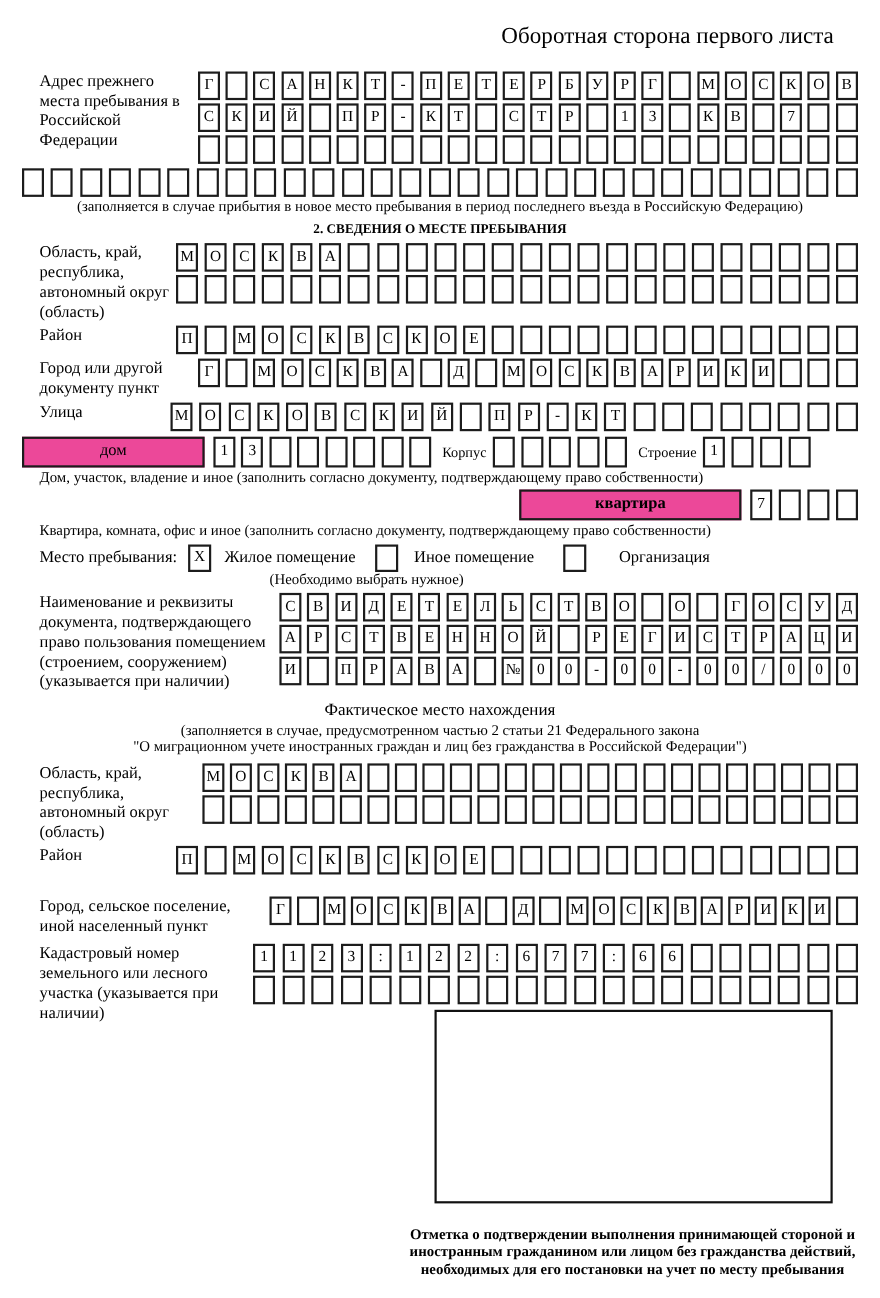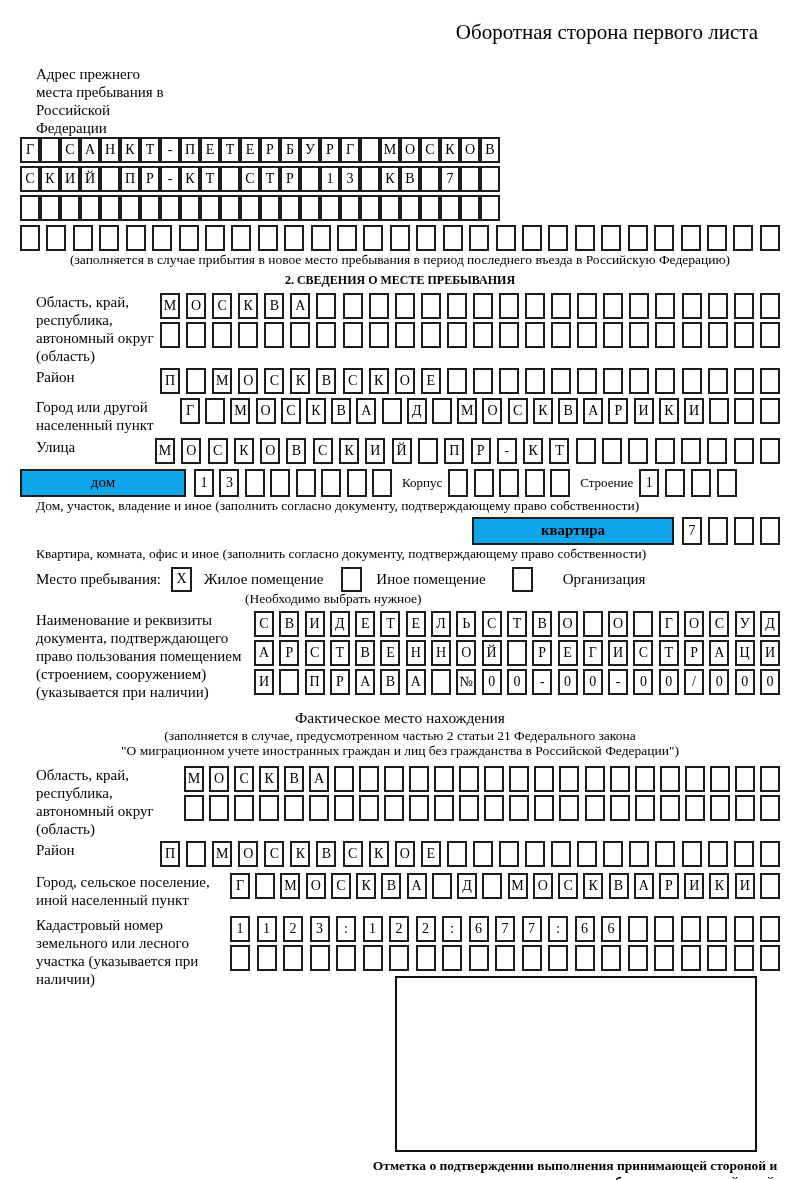--- a/index.html
+++ b/index.html
@@ -22,21 +22,21 @@
     font-size:14px;line-height:1;background:#fff;
   }
   .caption{font-size:13.5px;line-height:1.1;}
   .caption.center{text-align:center;}
   .section-title{font-size:12px;font-weight:bold;text-align:center;}
   .sub-title{font-size:15.5px;font-weight:normal;text-align:center;}
 
   .bigfield{
     box-sizing:border-box;border:2px solid #1c1c1c;height:28px;
     display:flex;align-items:center;justify-content:center;
-    font-size:15px;flex-shrink:0;background:#0ea5e9;
+    font-size:15px;flex-shrink:0;background:#ec4899;
   }
   .inline-label{font-size:13px;line-height:28px;flex-shrink:0;}
   .fixcells{display:flex;justify-content:space-between;flex-shrink:0;}
   .fixcells .cell{height:28px;}
 
   .stay-row{display:flex;align-items:center;padding-left:16px;font-size:15px;}
   .cbox{
     box-sizing:border-box;width:21px;height:25px;border:2px solid #1c1c1c;
     display:flex;align-items:center;justify-content:center;
     font-size:14px;flex-shrink:0;background:#fff;
@@ -46,23 +46,23 @@
     box-sizing:border-box;margin-left:375px;width:362px;height:176px;
     border:2px solid #111;background:#fff;
   }
   .stamp-caption{
     margin-left:350px;width:410px;text-align:center;
     font-size:13.5px;font-weight:bold;line-height:1.2;
   }
 
   
   .mt2{margin-top:2px;}  .mt3{margin-top:3px;justify-content:flex-end;}  .mt4{margin-top:4px;}
-  .mt5{margin-top:5px;}  .mt6{margin-top:6px;}  .mt7{margin-top:7px;}
+  .mt5{margin-top:5px;}  .mt6{margin-top:20px;gap:15px;}  .mt7{margin-top:7px;}
   .mt8{margin-top:8px;}
-  .mt20{margin-top:20px;flex-direction:column;}
+  .mt20{margin-top:20px;}
 
   .w135{width:135px;} .w140{width:140px;} .w160{width:160px;}
   .w164{width:164px;} .w210{width:210px;} .w234{width:234px;}
 </style>
 </head>
 <body>
 
 <div class="content">
 
   <div class="top-note">Оборотная сторона первого листа</div>
@@ -269,21 +269,21 @@
           <span class="cell"></span>
           <span class="cell"></span>
           <span class="cell"></span>
           <span class="cell"></span>
           <span class="cell"></span>
         </div>
       </div>
   </div>
 
   <div class="form-row mt4">
-    <div class="row-label w160">Город или другой населенный пункт</div>
+    <div class="row-label w160">Город или другой документу пункт</div>
     <div class="rows">
         <div class="cells">
           <span class="cell">Г</span>
           <span class="cell"></span>
           <span class="cell">М</span>
           <span class="cell">О</span>
           <span class="cell">С</span>
           <span class="cell">К</span>
           <span class="cell">В</span>
           <span class="cell">А</span>

